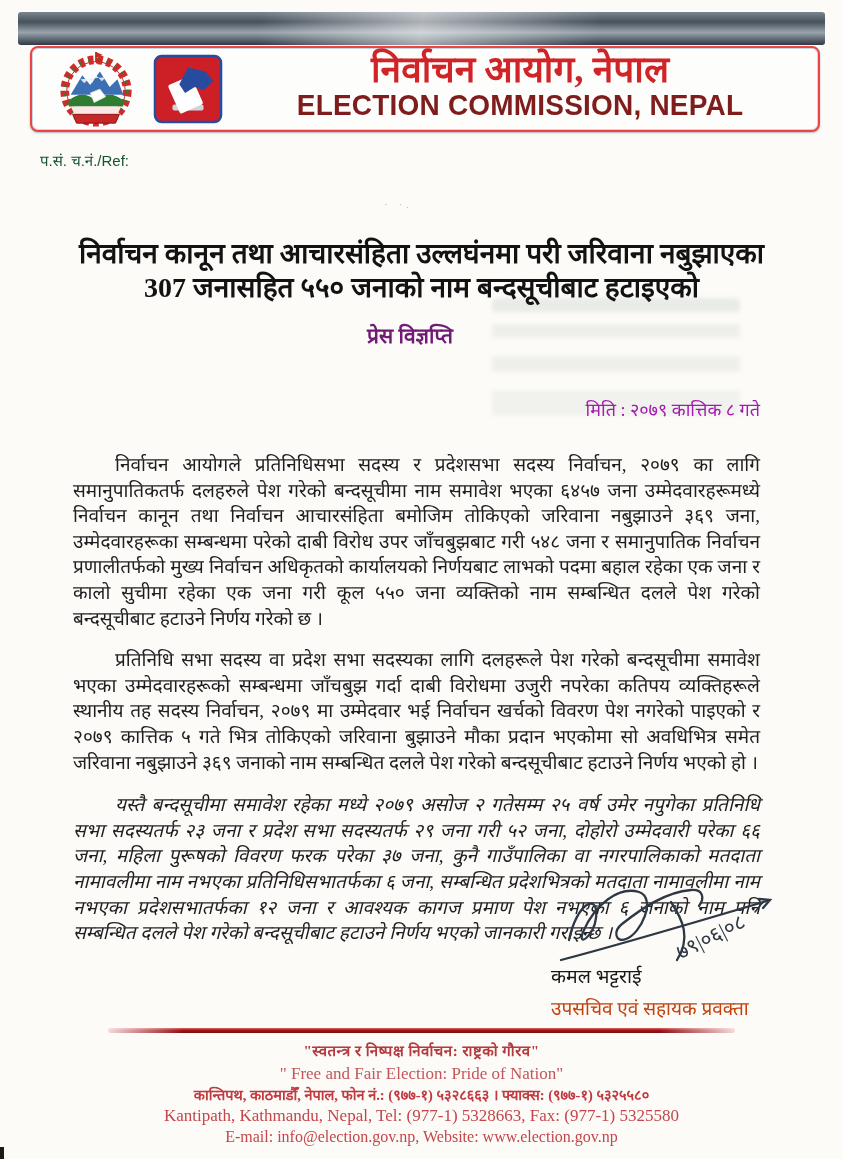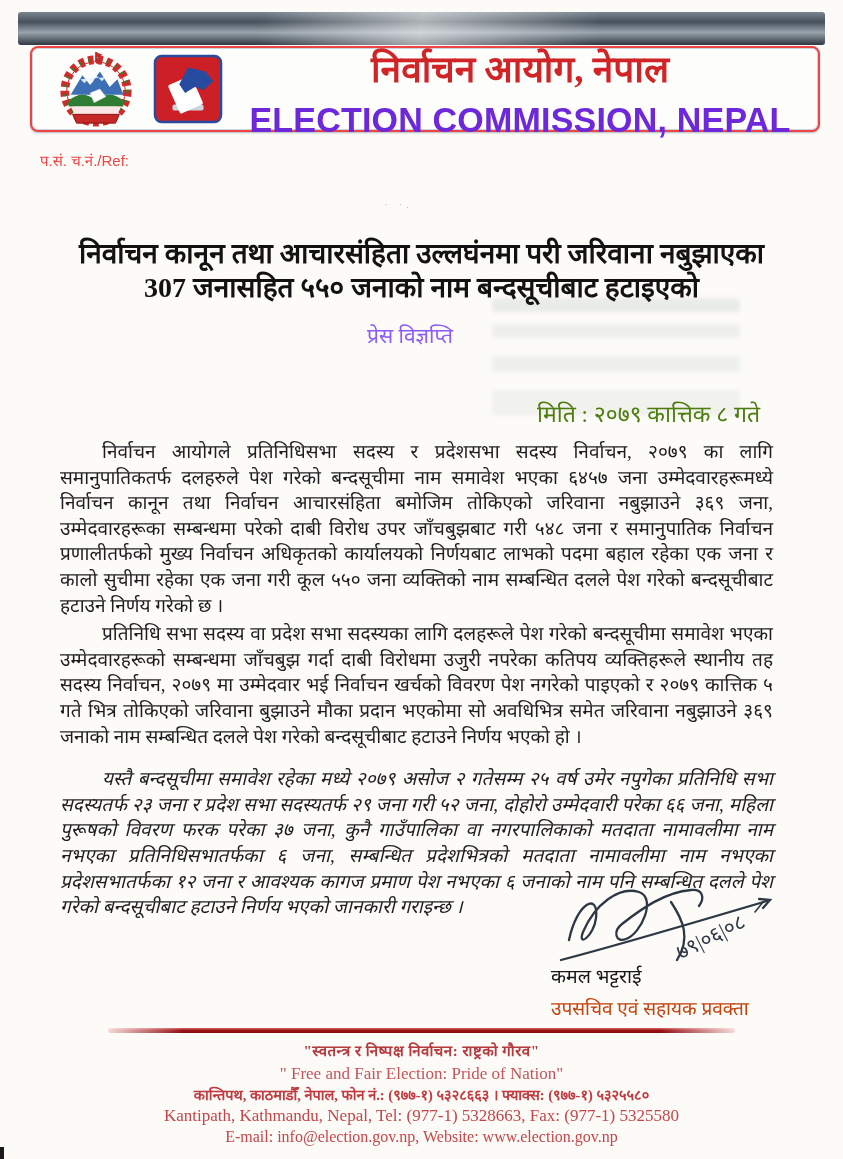--- a/index.html
+++ b/index.html
@@ -45,37 +45,37 @@
     display:flex; align-items:center;padding-left:8px;
   }
   .emblem { position:absolute; left:24px; top:2px; width:80px; height:78px; }
   .ec-logo { position:absolute; left:120px; top:6px; width:72px; height:70px; }
   .header-text { position:absolute; left:208px; top:3px; width:560px; text-align:center; line-height:1; }
   .org-np {
     color:#d02427; font-weight:700; font-size:37px; letter-spacing:0px;
     font-family:"Liberation Serif","DejaVu Serif",serif;
   }
   .org-en {
-    color:#6d28d9; font-weight:800; font-size:34px; margin-top:14px; letter-spacing:.2px;
+    color:#7f1d1d; font-weight:800; font-size:28px; margin-top:4px; letter-spacing:.2px;
     font-family:"Liberation Sans","DejaVu Sans",sans-serif; transform:scaleY(1.05);
   }
-  .ref-line { position:absolute; left:40px; top:150px; color:#ef4444; font-size:15px;
+  .ref-line { position:absolute; left:40px; top:150px; color:#14532d; font-size:15px;
     font-family:"Liberation Sans","DejaVu Sans",sans-serif; }
 
   
   .doc-title { position:absolute; left:60px; top:237px; width:723px; text-align:center;
     font-size:28px; font-weight:700; line-height:34px; color:#121212; }
   .press-sub { position:absolute; left:60px; top:321px; width:700px; text-align:center;
-    font-size:21px; font-weight:400; color:#8b5cf6; }
-  .date-line { position:absolute; right:83px; top:397px; font-size:23px; color:#4d7c0f; }
+    font-size:21px; font-weight:700; color:#701a75; }
+  .date-line { position:absolute; right:83px; top:397px; font-size:18px; color:#a21caf; }
 
   
   .body-text { position:absolute; left:57px; top:436px; width:719px; }
   .body-text p {
-    margin:3px; text-align:justify; text-indent:42px;
+    margin:16px; text-align:justify; text-indent:42px;
     font-size:19px; line-height:25.6px; color:#1d1d20;
   }
   .body-text p.gap { margin-top:17px;font-style:italic; }
 
   
   .sig-svg { position:absolute; right:38px; top:876px; width:252px; height:98px; }
   .sig-block { position:absolute; right:60px; top:962px; width:232px; text-align:left; }
   .sig-name { font-size:19.5px; color:#17171a; }
   .sig-role { font-size:19px; color:#c2410c; margin-top:6px; white-space:nowrap; }
 

